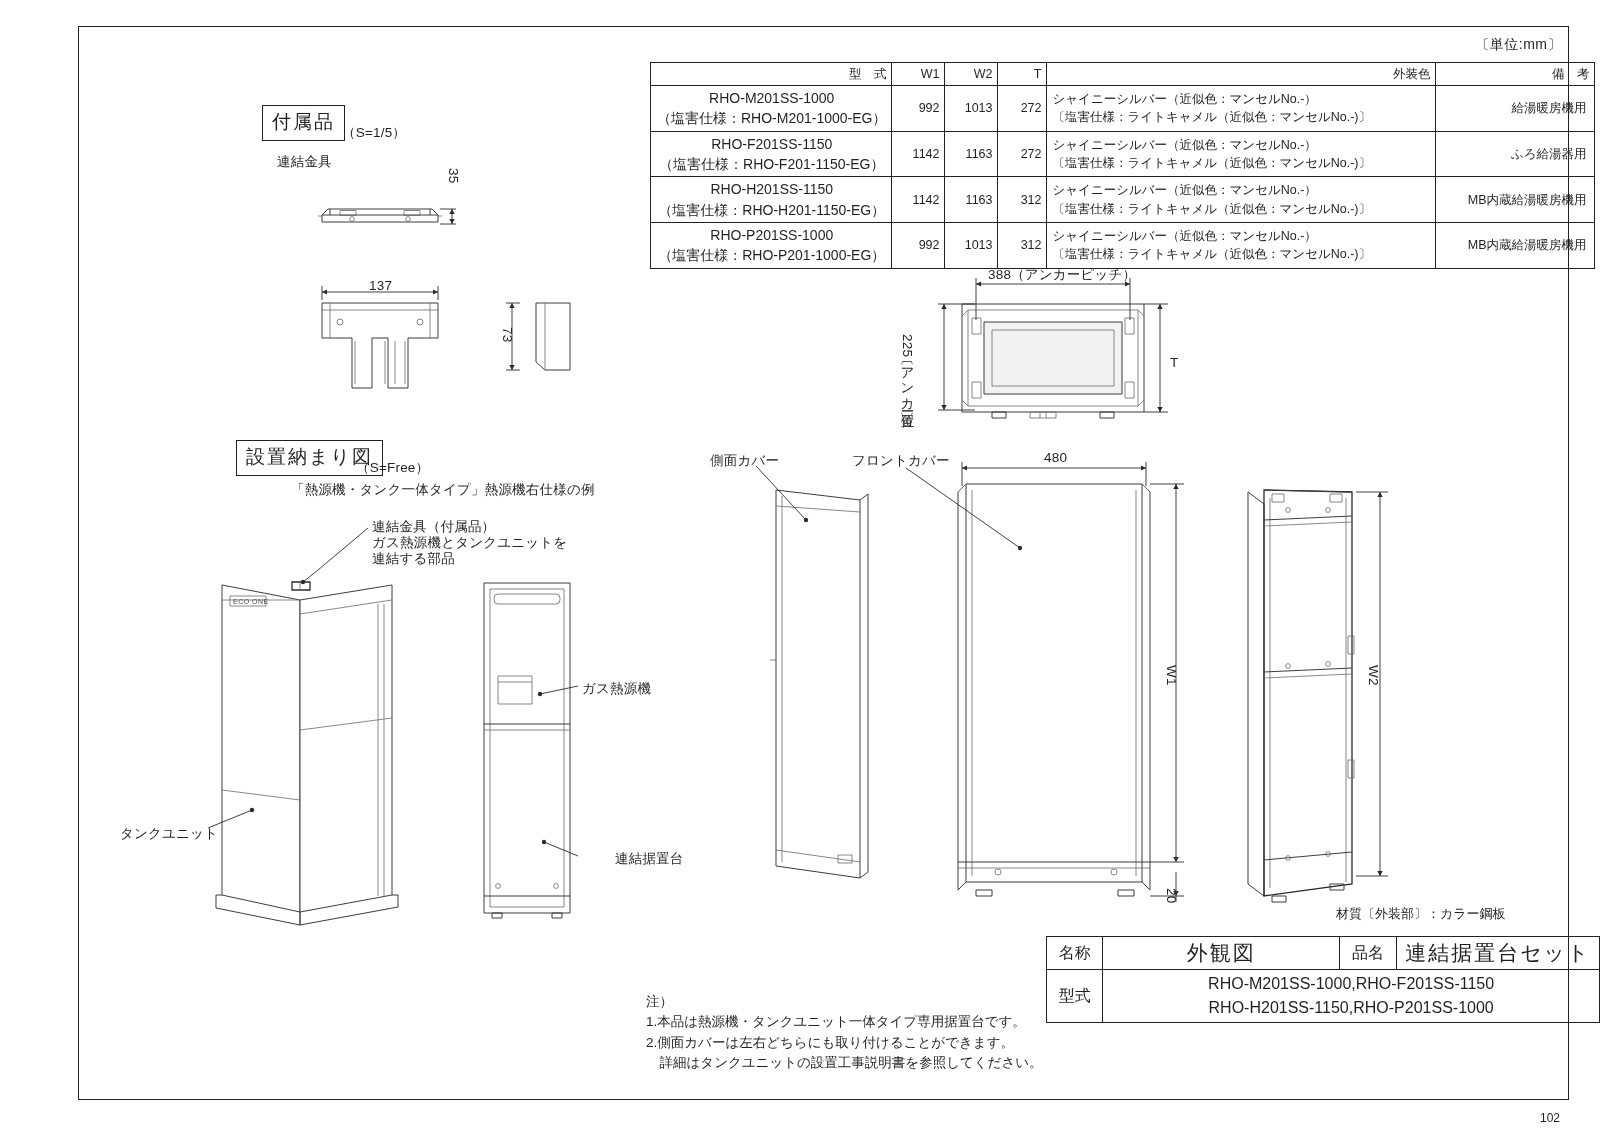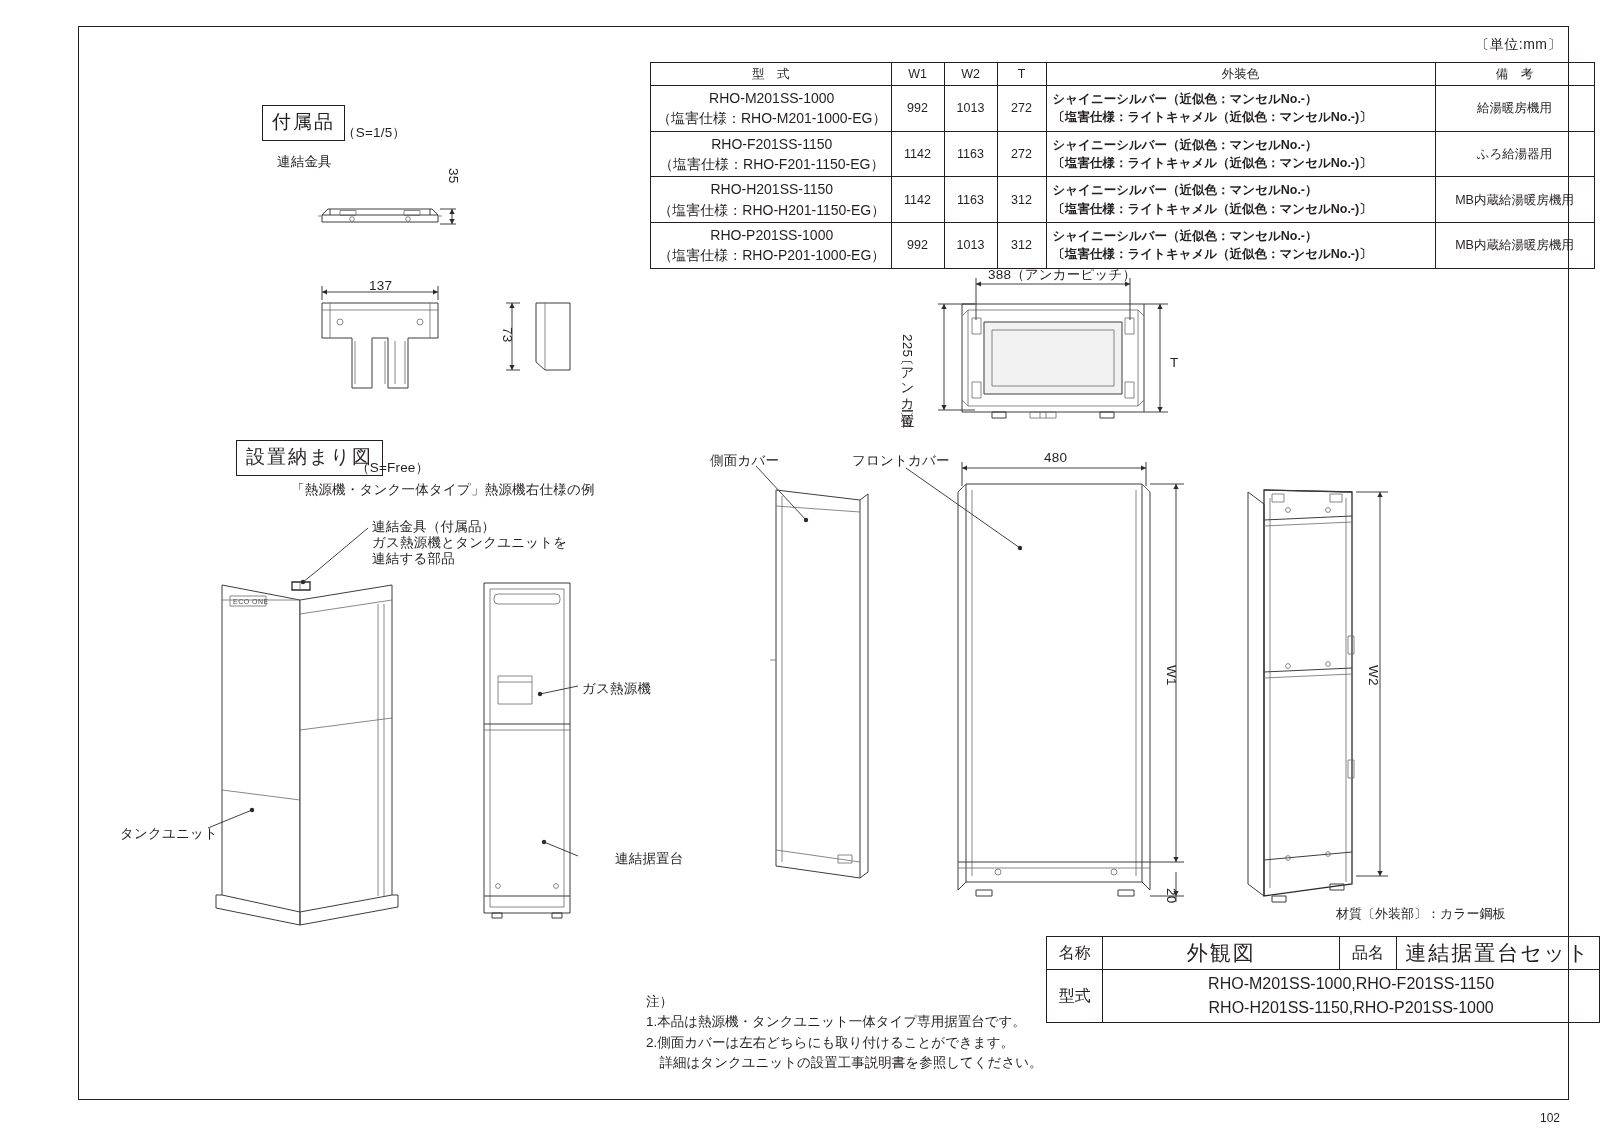--- a/index.html
+++ b/index.html
@@ -8,23 +8,23 @@
   .frame{position:absolute;left:78px;top:26px;width:1489px;height:1072px;border:1.6px solid #231f20;}
   .unit{position:absolute;right:38px;top:36px;font-size:14px;letter-spacing:.5px;}
 
   
   .lbl{position:absolute;font-size:13.5px;white-space:nowrap;letter-spacing:.2px;}
   .vert{writing-mode:vertical-rl;text-orientation:mixed;}
   .boxed-title{position:absolute;border:1.4px solid #231f20;padding:3px 9px 5px;font-size:19px;letter-spacing:2px;}
 
   
   table.spec{position:absolute;left:650px;top:62px;border-collapse:collapse;font-size:12.5px;}
-  table.spec th,table.spec td{border:1px solid #231f20;padding:2px 4px;font-weight:normal;text-align:center;line-height:1.45;}
+  table.spec th,table.spec td{border:1px solid #231f20;padding:2px 4px;font-weight:normal;text-align:right;line-height:1.45;}
   table.spec td.model{text-align:center;white-space:nowrap;font-size:14px;padding-left:6px;}
-  table.spec td.color{text-align:left;white-space:nowrap;padding-left:6px;font-weight:bold;}
+  table.spec td.color{text-align:left;white-space:nowrap;padding-left:6px;}
   table.spec td.note{white-space:nowrap;padding:2px 7px;}
   table.spec th.hmodel{width:214px;}
   table.spec th.hw{width:44px;}
   table.spec th.ht{width:40px;}
   table.spec th.hcolor{width:380px;}
   table.spec th.hnote{width:150px;}
 
   
   table.title{position:absolute;left:1046px;top:936px;border-collapse:collapse;font-size:15px;}
   table.title td{border:1px solid #231f20;padding:2px 2px;text-align:center;font-weight:normal;}

